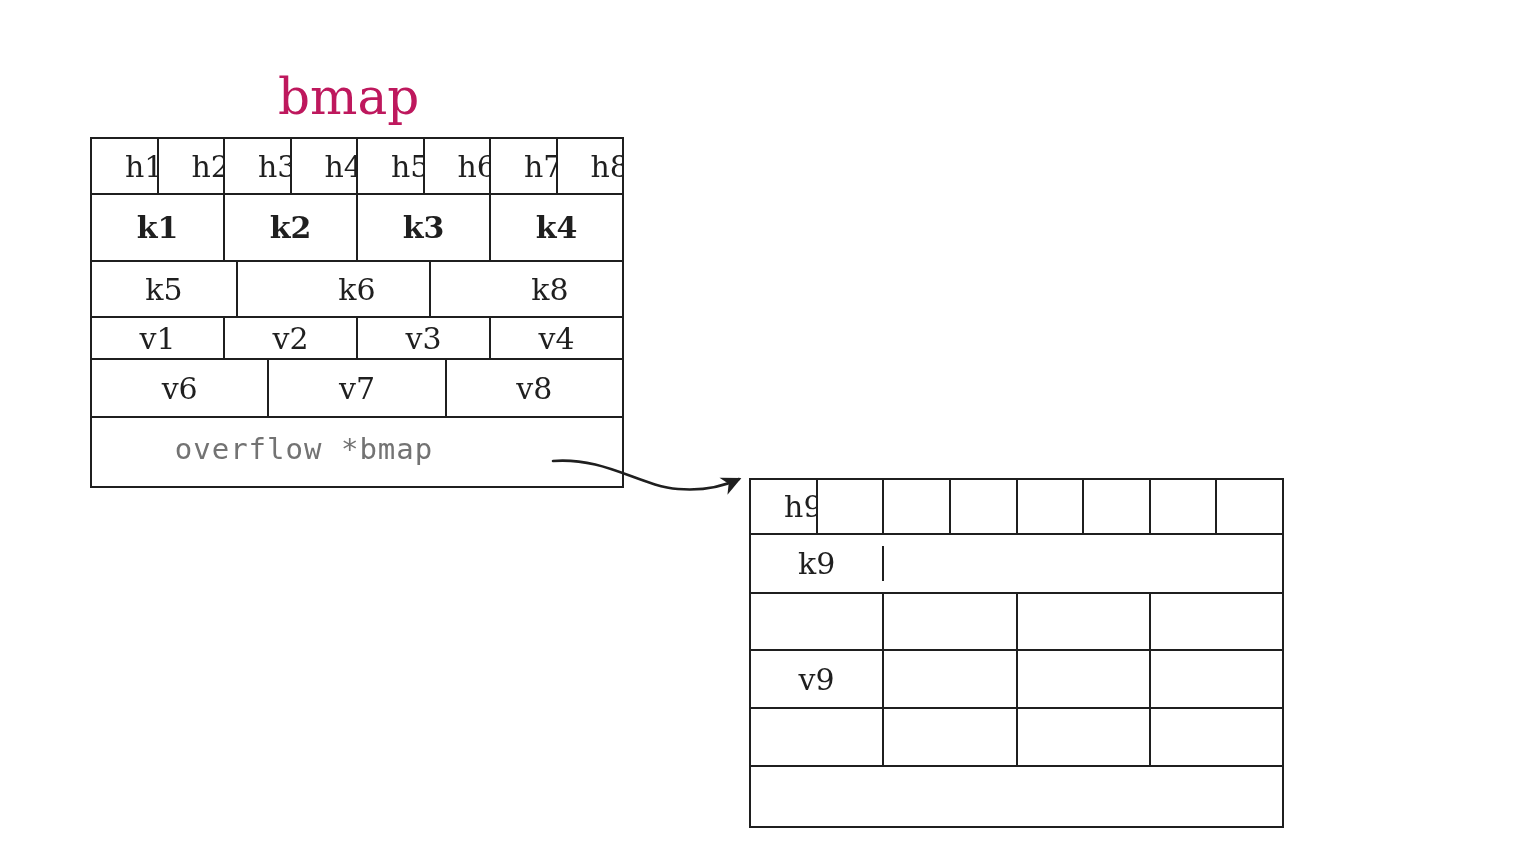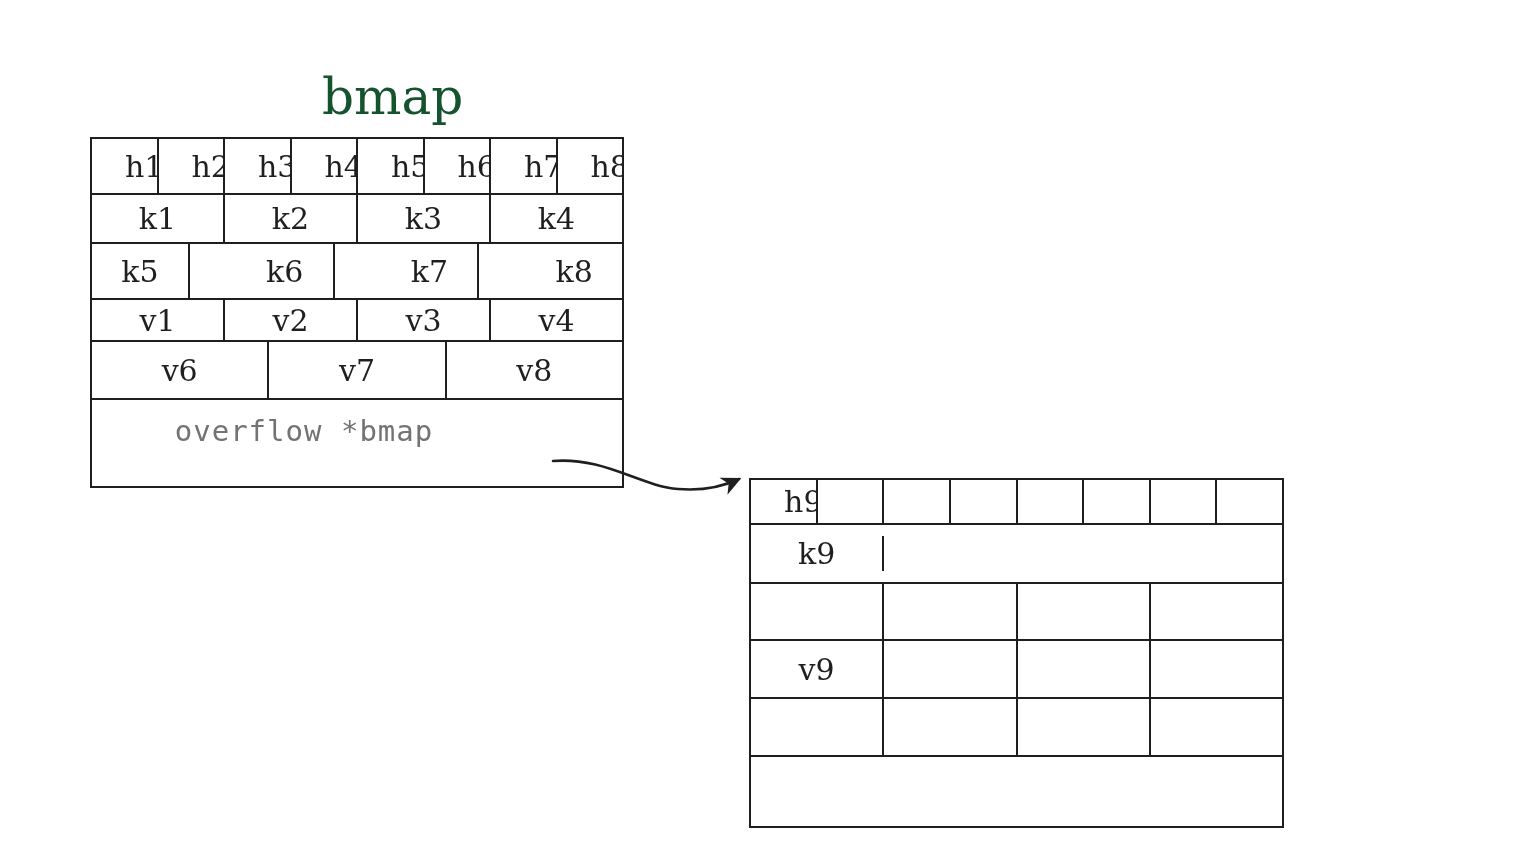--- a/index.html
+++ b/index.html
@@ -87,24 +87,23 @@
     box-sizing: border-box;
     color: #737373;
   }
   .row-overflow.empty .ovf-text { visibility: hidden; }
 
   
   .title {
     position: absolute;
     font-family: "DejaVu Serif", serif;
     font-size: 50px;
-    color: #14532d;
+    color: #be185d;
     letter-spacing: 0px;
     white-space: nowrap;
-    margin-left: 44px;
   }
 
   
   .arrow-layer {
     position: absolute;
     left: 0;
     top: 0;
     width: 1520px;
     height: 850px;
     pointer-events: none;
@@ -137,31 +136,30 @@
       <div class="cell">h1</div>
       <div class="cell">h2</div>
       <div class="cell">h3</div>
       <div class="cell">h4</div>
       <div class="cell">h5</div>
       <div class="cell">h6</div>
       <div class="cell">h7</div>
       <div class="cell">h8</div>
     </div>
 
-    <div class="row row-kv sep-light" style="height:49px;">
+    <div class="row row-kv sep-light" style="height:67px;font-weight:bold;">
       <div class="cell">k1</div>
       <div class="cell">k2</div>
       <div class="cell">k3</div>
       <div class="cell">k4</div>
     </div>
 
     <div class="row row-kv sep-strong" style="height:56px;gap:47px;">
       <div class="cell">k5</div>
       <div class="cell">k6</div>
-      <div class="cell">k7</div>
       <div class="cell">k8</div>
     </div>
 
     <div class="row row-kv sep-light" style="height:42px;">
       <div class="cell">v1</div>
       <div class="cell">v2</div>
       <div class="cell">v3</div>
       <div class="cell">v4</div>
     </div>
 
@@ -171,21 +169,21 @@
       <div class="cell">v8</div>
     </div>
 
     <div class="row row-overflow">
       <div class="ovf-text">overflow  *bmap</div>
     </div>
   </div>
 
   <div class="bucket" id="overflow-bucket" style="left:749px; top:478px; width:535px; height:350px;">
 
-    <div class="row row-hash" style="height:45px;">
+    <div class="row row-hash" style="height:55px;">
       <div class="cell">h9</div>
       <div class="cell"></div>
       <div class="cell"></div>
       <div class="cell"></div>
       <div class="cell"></div>
       <div class="cell"></div>
       <div class="cell"></div>
       <div class="cell"></div>
     </div>
 

